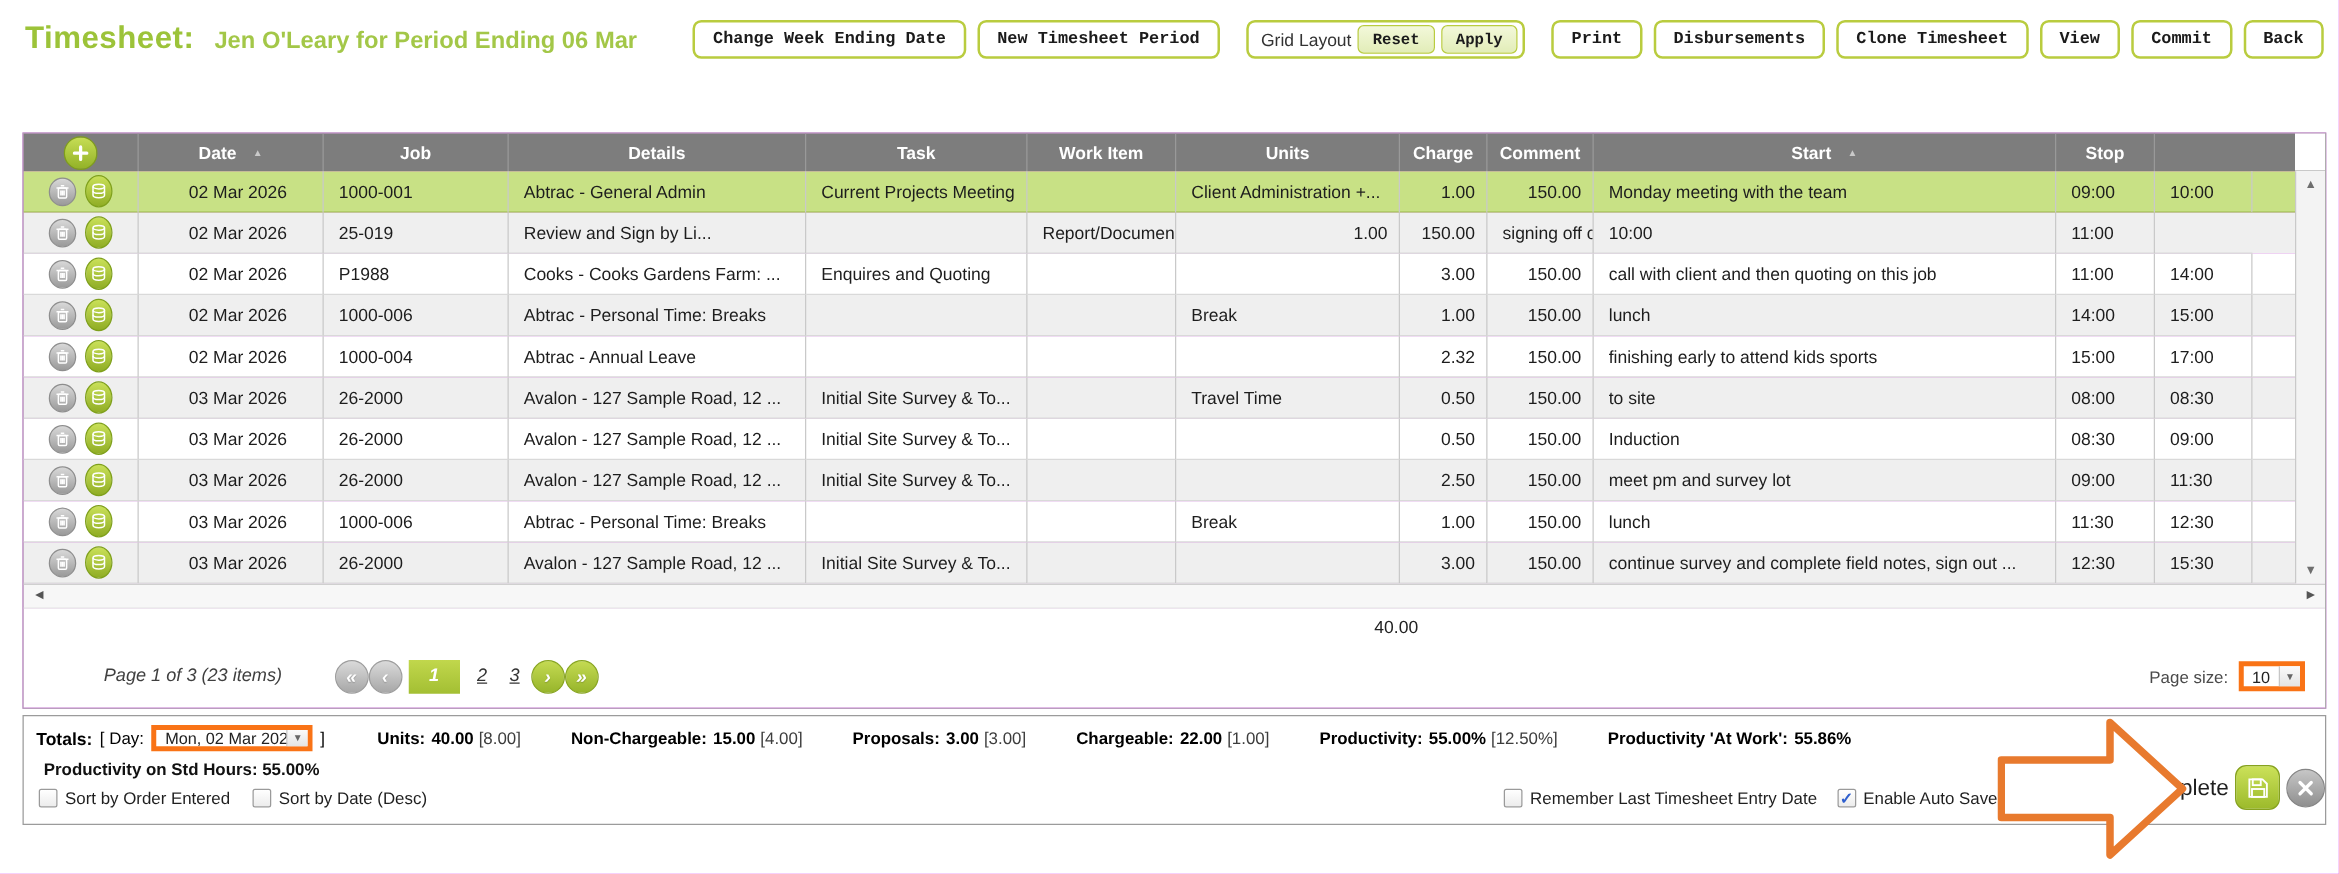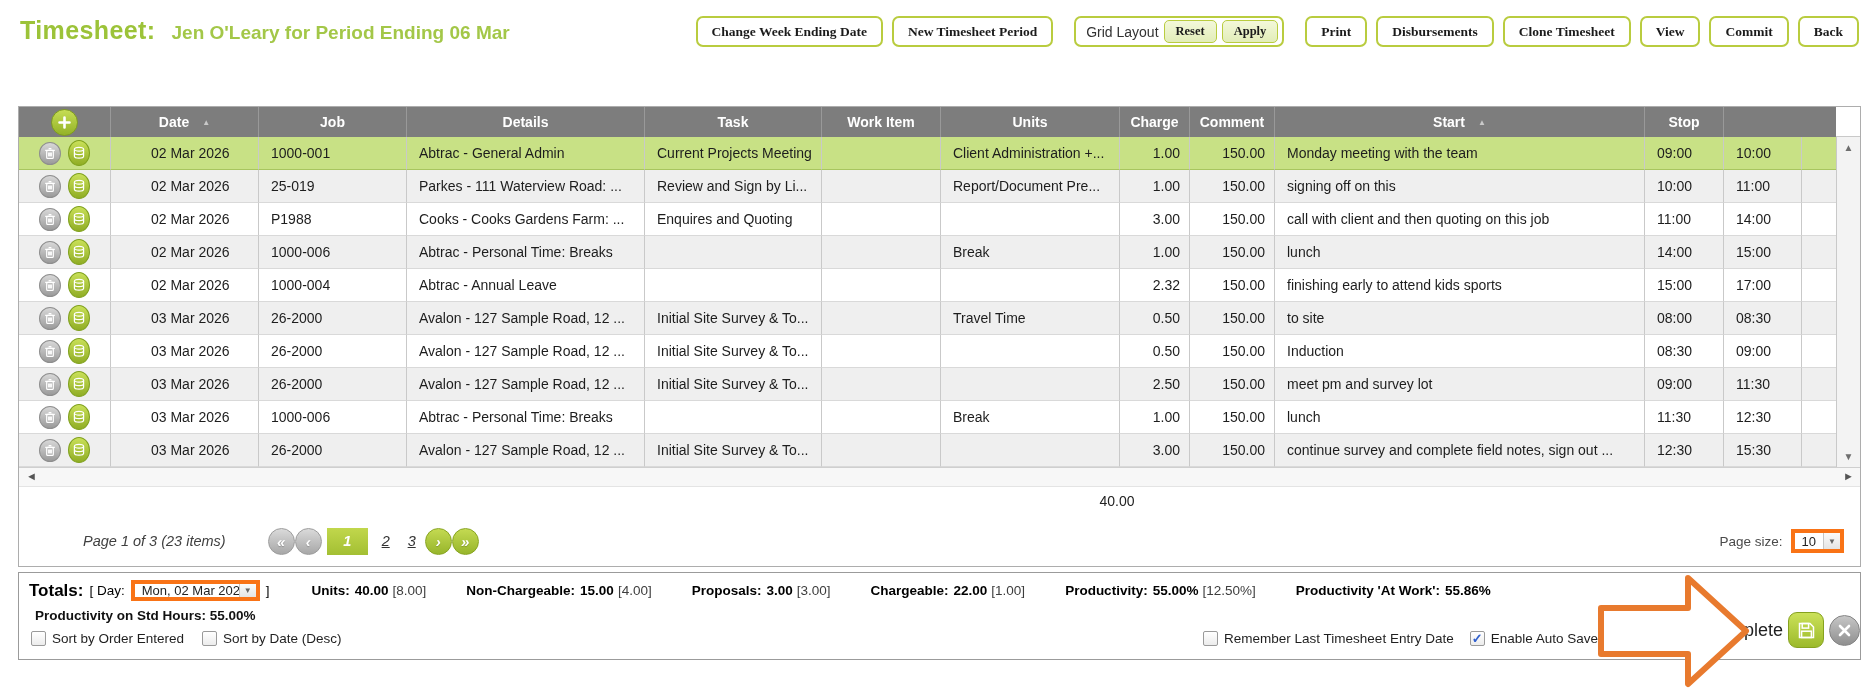--- a/index.html
+++ b/index.html
@@ -6,21 +6,21 @@
   html,body{margin:0;padding:0;}
   body{width:1871px;height:699px;position:relative;overflow:hidden;background:#fff;
        font-family:"Liberation Sans",sans-serif;}
 
   
   .title{position:absolute;left:20px;top:16px;white-space:nowrap;}
   .t1{font-size:25px;font-weight:bold;color:var(--brand-green,#9cc339);letter-spacing:.4px;}
   .t2{font-size:19px;font-weight:bold;color:var(--brand-green,#9cc339);margin-left:16px;opacity:.92;}
   .toolbar{position:absolute;right:12px;top:16px;display:flex;align-items:center;gap:9px;}
   .tbtn{height:31px;background:#fff;border:2px solid var(--button-border-green,#b9cc3f);
-        border-radius:7px;font-family:Liberation Serif, serif;font-weight:bold;font-size:13.5px;
+        border-radius:7px;font-family:Liberation Mono, monospace;font-weight:bold;font-size:13.5px;
         color:#1b1b1b;padding:0 14px;cursor:pointer;white-space:nowrap;}
   .glgroup{display:flex;align-items:center;gap:5px;border:2px solid var(--button-border-green,#b9cc3f);
         border-radius:7px;padding:0 4px 0 10px;height:31px;margin:0 12px;}
   .gllabel{font-size:14px;color:#333;}
   .tbtn.small{height:23px;padding:0 11px;border-width:1.5px;border-radius:5px;font-size:12.5px;
         background:linear-gradient(#f3f8da,#e2edb8);}
 
   
   .grid{position:absolute;left:18px;top:106px;width:1843px;border:1px solid #adadad;background:#d946ef;}
   .grid-main{display:flex;}
@@ -78,21 +78,21 @@
   .select{display:inline-flex;height:24px;border:4px solid #f97316;background:#fff;align-items:stretch;cursor:pointer;}
   .selval{padding:0 7px;font-size:13px;color:#222;display:flex;align-items:center;min-width:24px;}
   .selarrow{width:17px;border-left:1px solid #c6c6c6;background:linear-gradient(#fbfbfb,#e4e4e4);
       display:flex;align-items:center;justify-content:center;font-size:8px;color:#666;}
   .select.day{height:21px;}
   .select.day .selval{width:104px;}
 
   
   .totals{position:absolute;left:18px;top:572px;width:1843px;height:88px;border:1px solid #9b9b9b;background:#fff;}
   .tline1{display:flex;align-items:center;padding:7px 10px 0 10px;white-space:nowrap;}
-  .tlabel{font-weight:bold;font-size:17px;}
+  .tlabel{font-weight:bold;font-size:14px;}
   .tday{font-size:13.5px;margin:0 6px;}
   .segments{display:flex;column-gap:40px;margin-left:36px;}
   .seg{font-size:13.5px;white-space:nowrap;}
   .seg .lbl{margin-right:5px;}
   .seg .br{font-weight:normal;color:#3d3d3d;margin-left:4px;}
   .tline2{font-size:13.5px;font-weight:bold;padding:7px 0 0 16px;color:#111;}
   .tline3{position:relative;padding:8px 0 0 12px;display:flex;gap:18px;align-items:center;}
   .opt{display:inline-flex;align-items:center;gap:6px;font-size:13.5px;color:#1f1f1f;cursor:pointer;}
   .cb{width:15px;height:15px;border:1px solid #9a9a9a;background:linear-gradient(#fff,#ececec);
       display:inline-flex;align-items:center;justify-content:center;border-radius:2px;flex:none;}
@@ -219,21 +219,20 @@
               <span class="icon-oval">
                 <svg width="14" height="15" viewBox="0 0 14 15" fill="none" stroke="#fff" stroke-width="1.2">
                   <ellipse cx="7" cy="3.2" rx="4.6" ry="1.9"></ellipse>
                   <path d="M2.4 3.2v3.5c0 1.05 2.06 1.9 4.6 1.9s4.6-.85 4.6-1.9V3.2"></path>
                   <path d="M2.4 6.7v3.5c0 1.05 2.06 1.9 4.6 1.9s4.6-.85 4.6-1.9V6.7"></path>
                 </svg>
               </span>
             </div>
             <div class="td c-date">02 Mar 2026</div>
             <div class="td ">25-019</div>
-            <div class="td ">Parkes - 111 Waterview Road: ...</div>
             <div class="td ">Review and Sign by Li...</div>
             <div class="td "></div>
             <div class="td ">Report/Document Pre...</div>
             <div class="td num">1.00</div>
             <div class="td num">150.00</div>
             <div class="td ">signing off on this</div>
             <div class="td ">10:00</div>
             <div class="td ">11:00</div>
             <div class="td fill"></div>
           </div>

